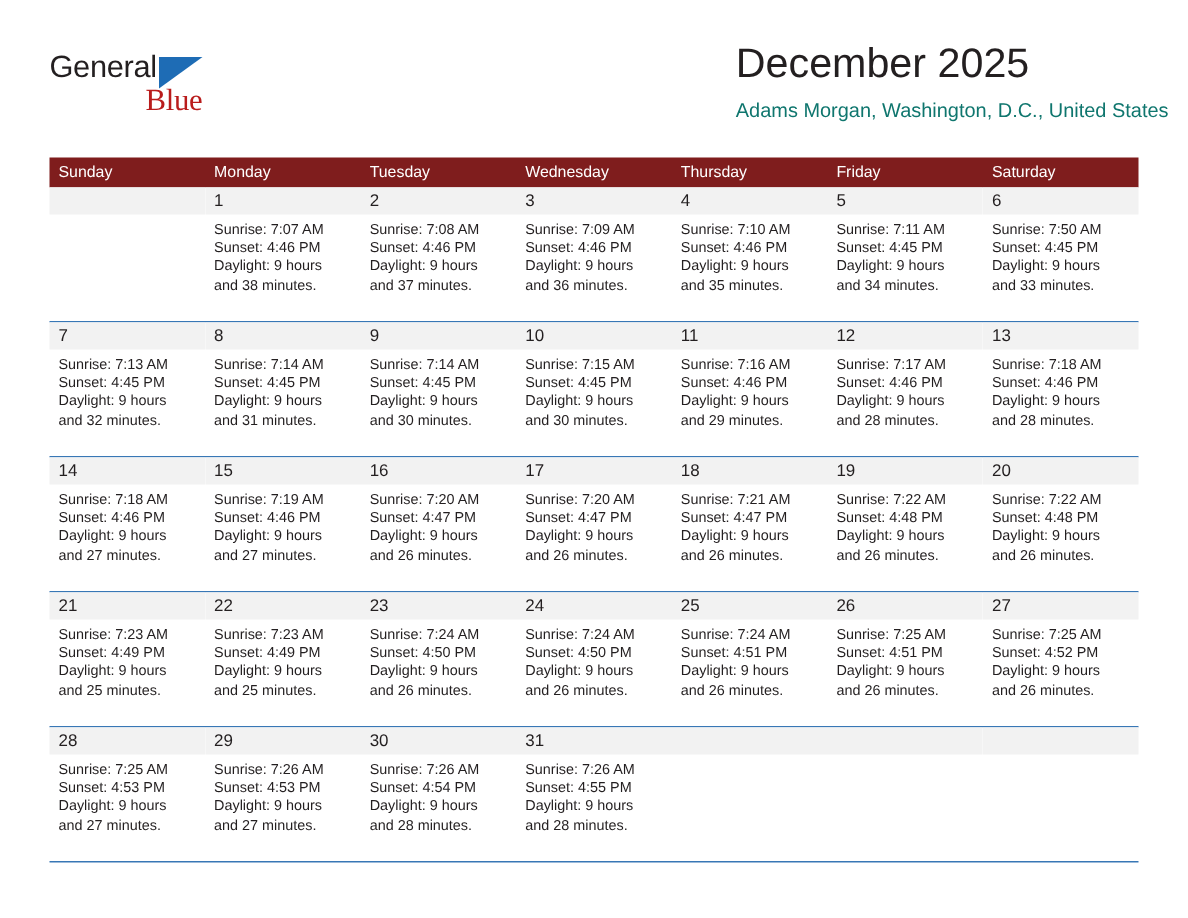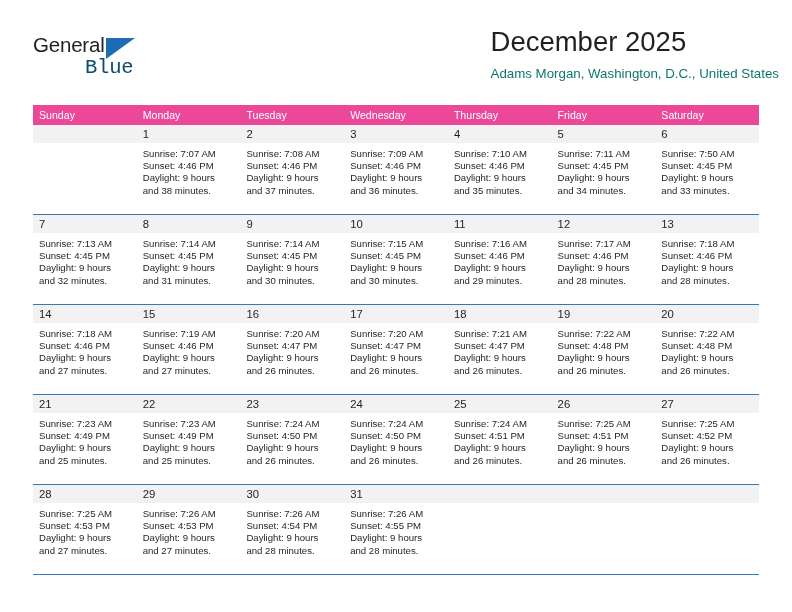--- a/index.html
+++ b/index.html
@@ -53,26 +53,26 @@
     position: absolute;
     left: 73px;
     top: 5px;
     width: 0;
     height: 0;
     border-left: 29px solid #1e6cb5;
     border-bottom: 21px solid transparent;
   }
   .logo-blue {
     position: absolute;
-    left: 52px;
+    left: 64px;
     top: 23px;
     font-size: 20.5px;
     letter-spacing: -0.2px;
-    color: #0c4a6e;
-    font-family: Liberation Mono, monospace;
+    color: #b91c1c;
+    font-family: Liberation Serif, serif;
   }
 
   .title-block {
     position: absolute;
     right: 35px;
     top: 28px;
     text-align: left;
   }
   .cal-title {
     font-size: 27.5px;
@@ -90,42 +90,41 @@
   
   .calendar {
     position: absolute;
     left: 33px;
     top: 105px;
     width: 726px;
   }
 
   .dow-row {
     display: flex;
-    background: #ec4899;
+    background: #7f1d1d;
     height: 20px;
   }
   .dow-cell {
     flex: 1 1 0;
     color: #ffffff;
     font-size: 10.6px;
     line-height: 20px;
     padding-left: 6px;
     box-sizing: border-box;
     white-space: nowrap;
   }
 
   .week {
     display: flex;
     height: 90px;
     border-bottom: 1px solid #3877b5;
     box-sizing: border-box;
   }
   .week:last-child {
     border-bottom: 1px solid #3877b5;
-    justify-content: flex-end;
   }
 
   .day {
     flex: 1 1 0;
     box-sizing: border-box;
     position: relative;
     background: #ffffff;
   }
 
   .day-num-band {

